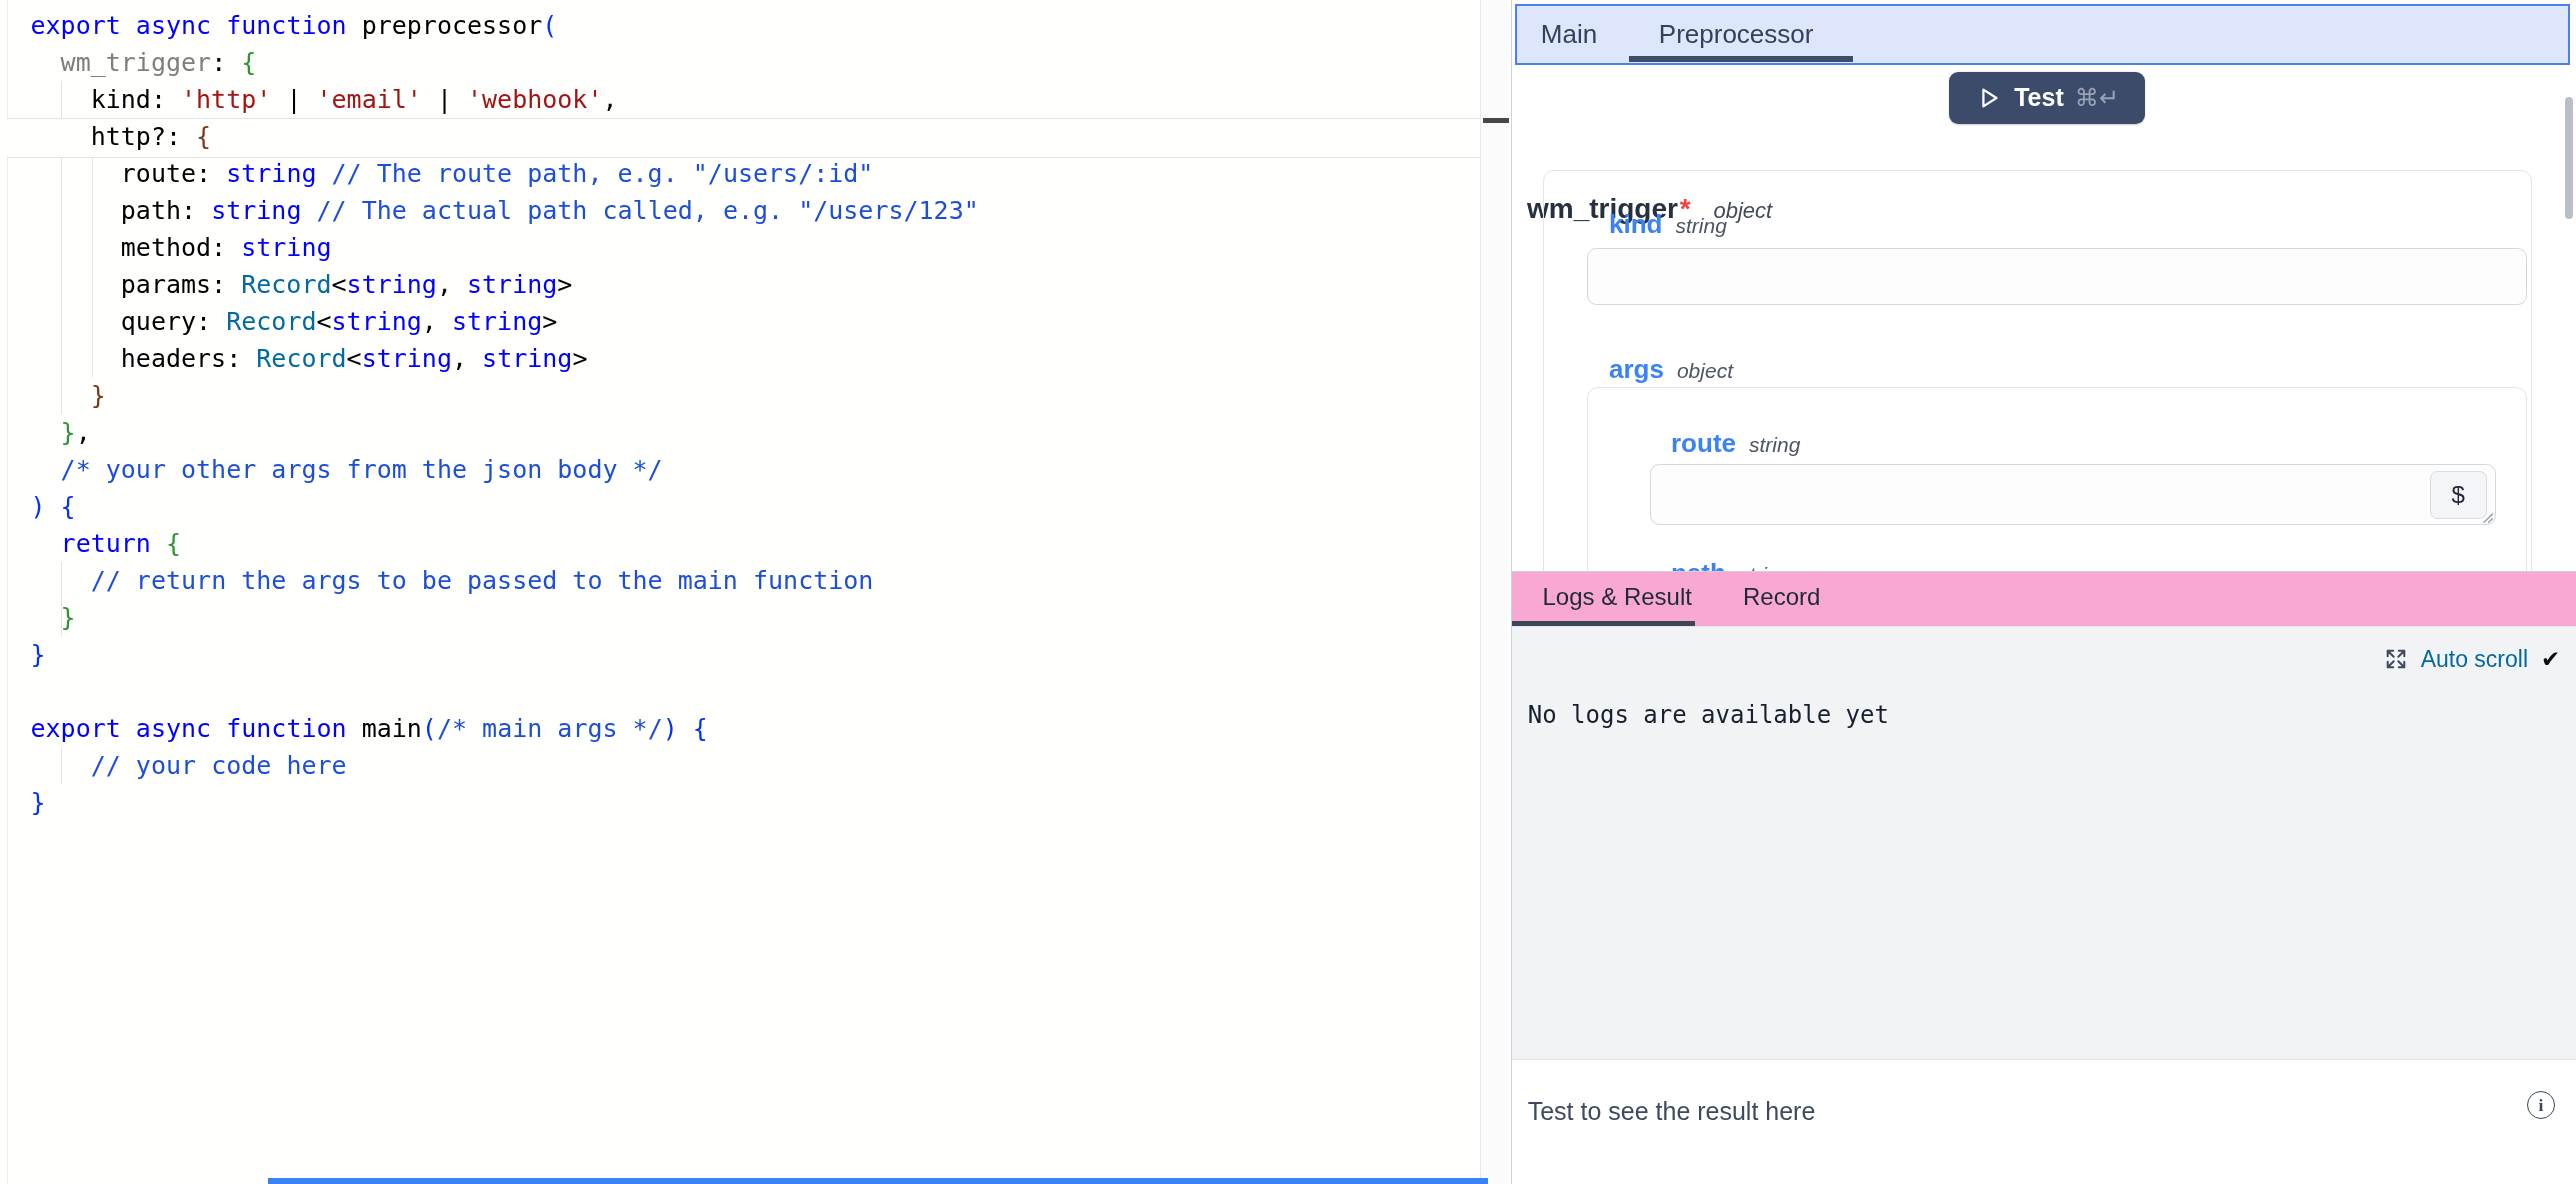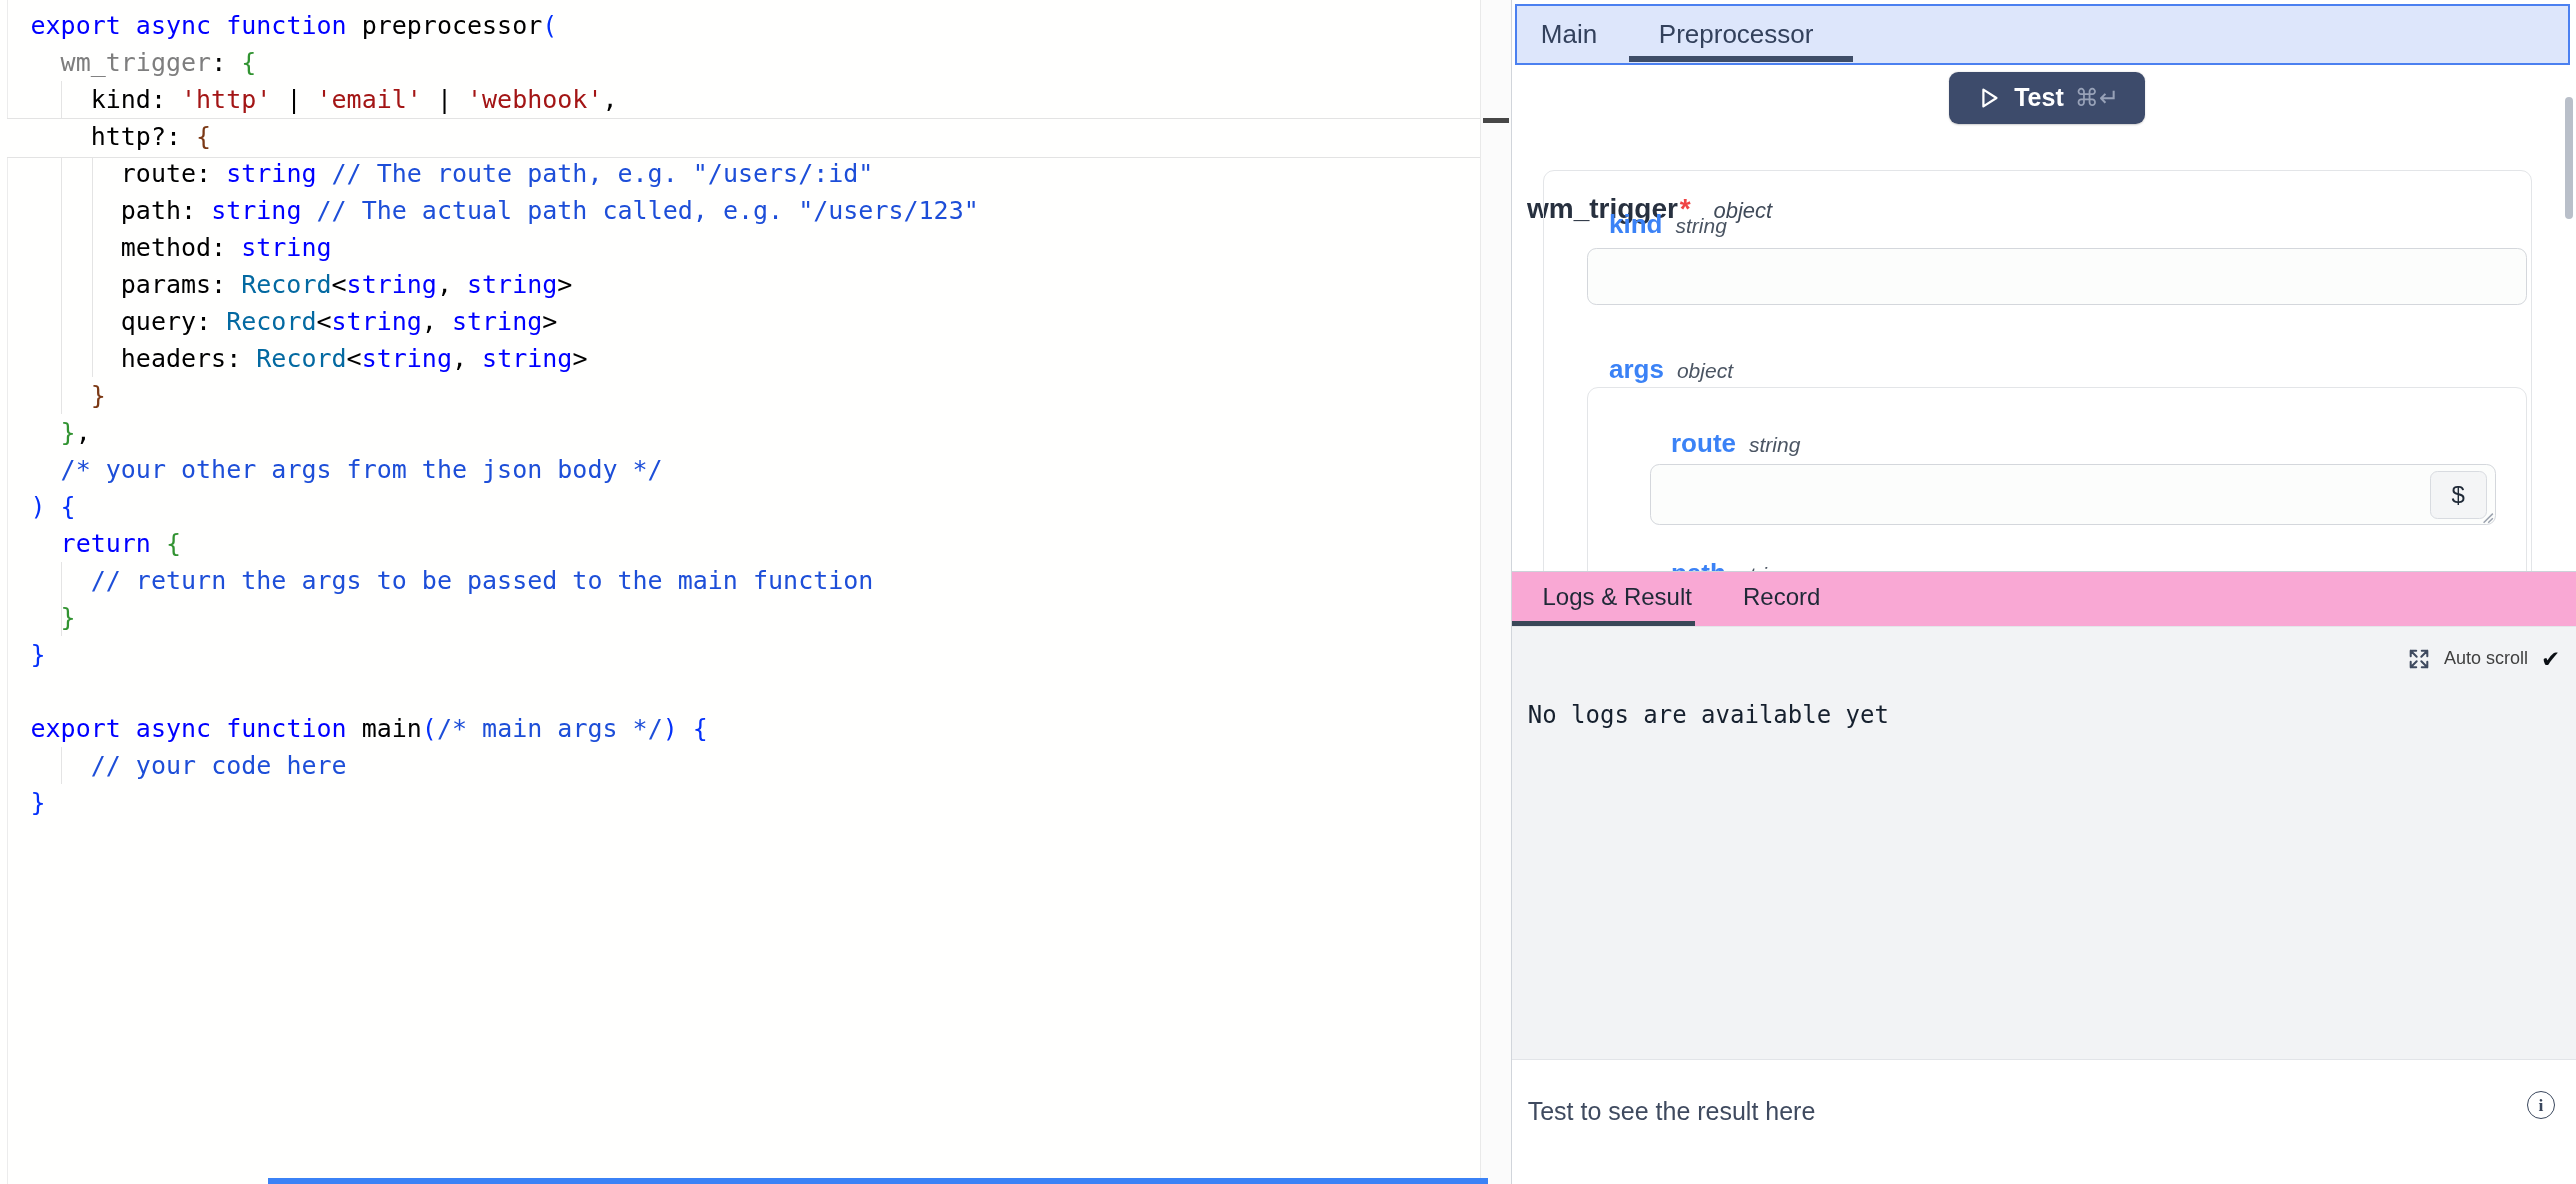--- a/index.html
+++ b/index.html
@@ -66,21 +66,21 @@
 
   
   .logs-tabbar{position:absolute;left:0;top:571px;width:1065px;height:56px;background:#f9a8d4;border-top:0.9px solid #cdd2d9;box-sizing:border-box;}
   .logs-tab{position:absolute;top:0;height:50px;line-height:50px;font-size:24px;color:#1f2937;cursor:pointer;}
   .lt-logs{left:30.5px;}
   .lt-hist{left:231px;}
   .logs-underline{position:absolute;left:0;top:49px;width:183px;height:5.6px;background:#3a4758;}
 
   .logs-area{position:absolute;left:0;top:626px;width:1065px;height:433px;background:#f2f3f5;border-top:0.9px solid #e4e6ea;box-sizing:border-box;}
   .autoscroll-row{position:absolute;top:18.5px;right:16.7px;display:flex;align-items:center;gap:13px;}
-  .autoscroll-label{font-size:18px;color:#404040;text-align:right;}
+  .autoscroll-label{font-size:23px;color:#0369a1;text-align:right;}
   .checkmark{font-size:23px;color:#0b0f14;font-weight:bold;font-family:"DejaVu Sans",sans-serif;}
   .no-logs{position:absolute;left:15.7px;top:74px;font:24px "DejaVu Sans Mono", monospace;color:#16202e;}
 
   .result-area{position:absolute;left:0;top:1059px;width:1065px;height:152px;background:#fff;border-top:0.9px solid #e2e4e8;box-sizing:border-box;}
   .result-text{position:absolute;left:15.7px;top:37px;font-size:25px;color:#3f4a5f;}
   .info-icon{position:absolute;right:22px;top:31px;width:26px;height:26px;border:1.9px solid #39465c;border-radius:50%;
              color:#39465c;font-size:17.6px;font-weight:bold;text-align:center;line-height:26px;font-family:"Liberation Serif",serif;}
 
   .panel-thumb{position:absolute;right:2.8px;top:97px;width:8.3px;height:122px;background:#b9bfc9;border-radius:4.6px;}
 </style>

